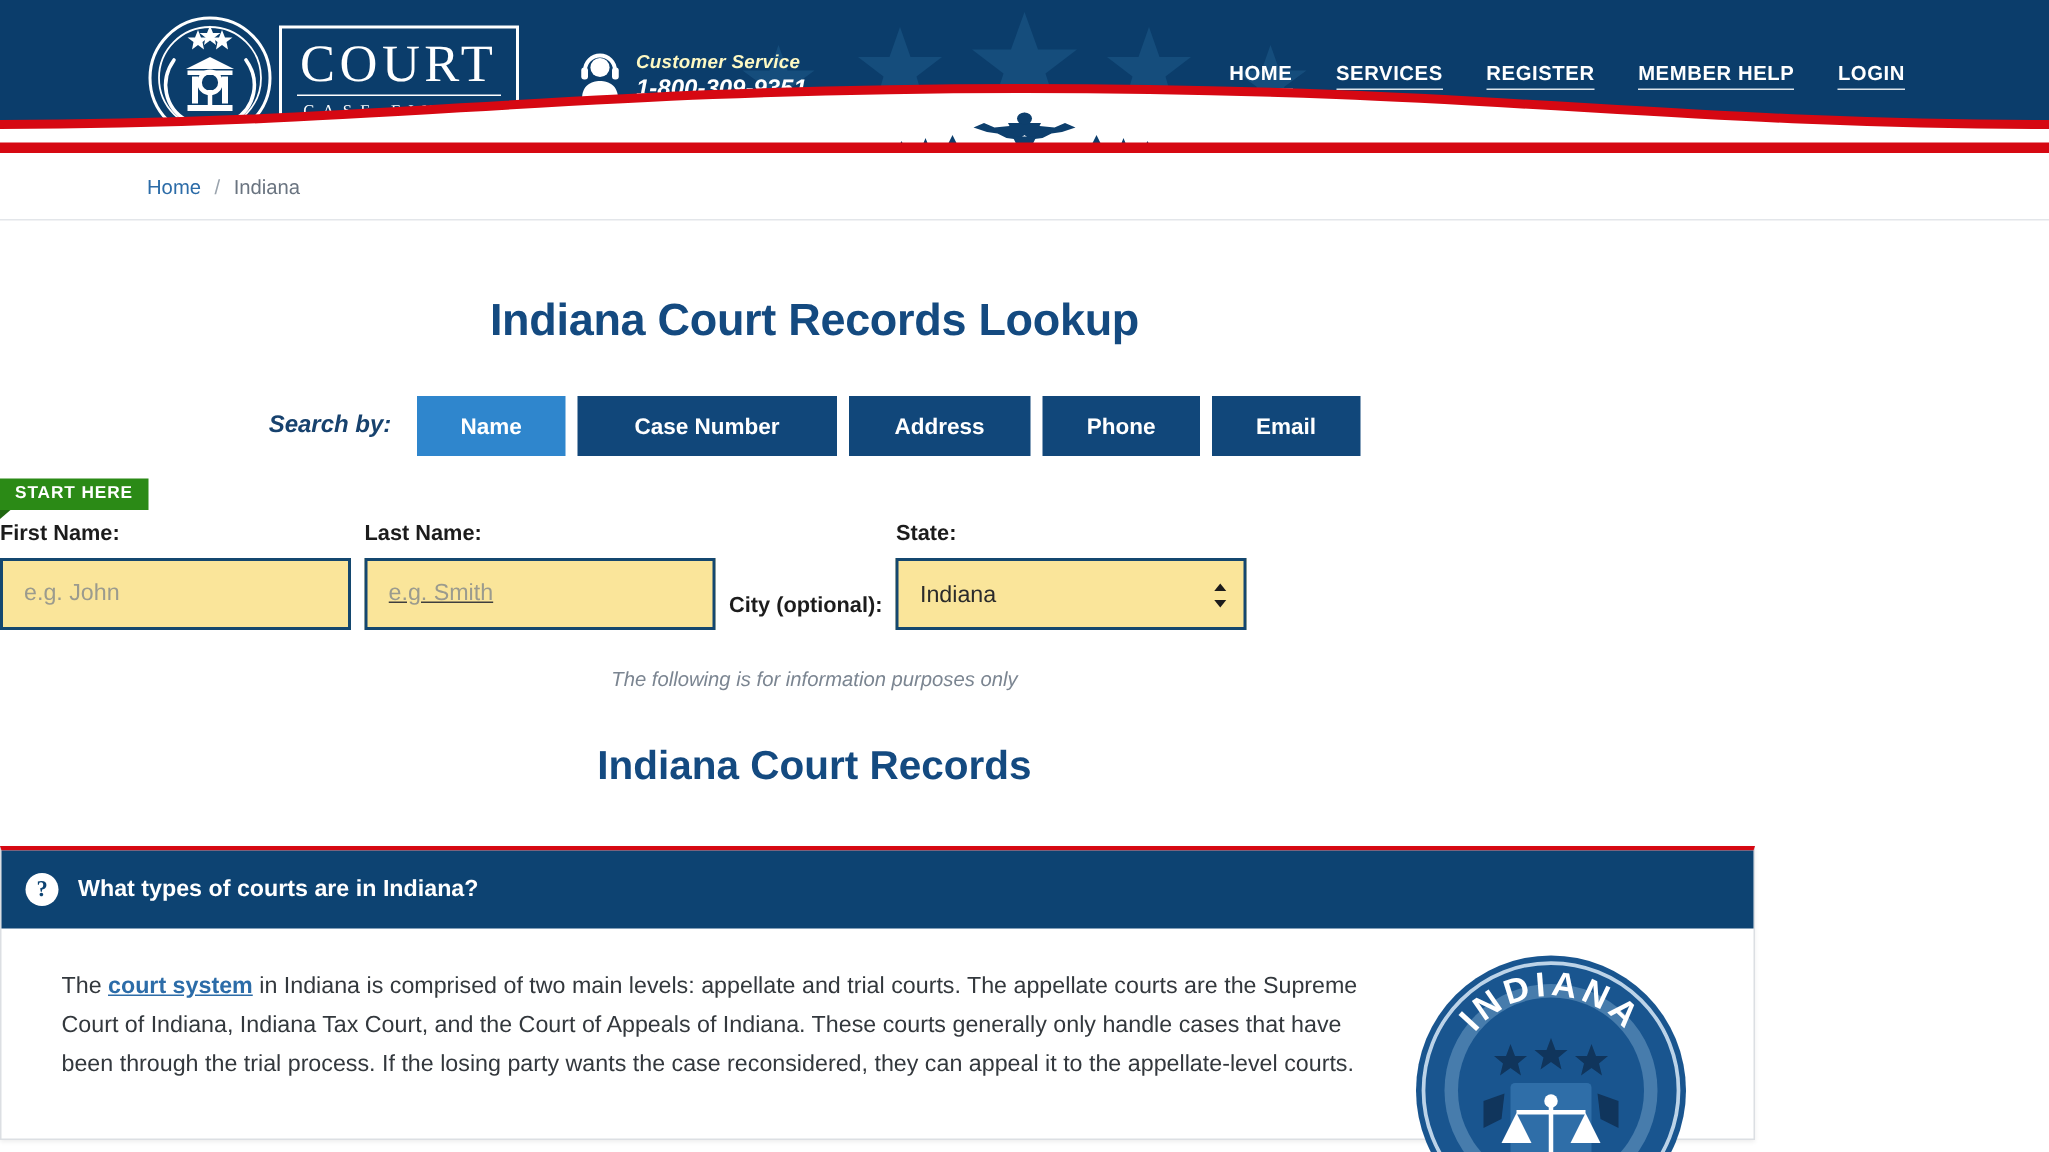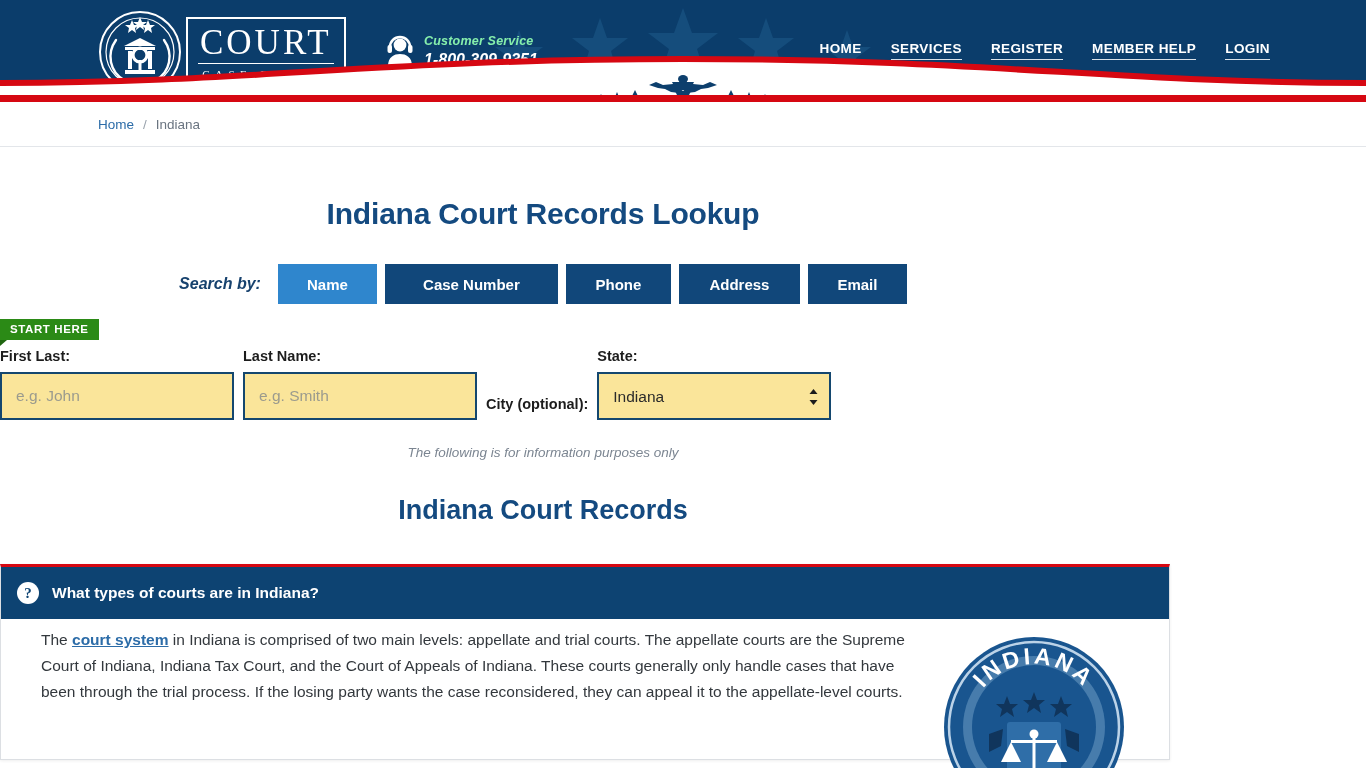--- a/index.html
+++ b/index.html
@@ -67,21 +67,21 @@
     padding-left: 4px;
   }
   .cs-block {
     position: absolute;
     left: 386px; top: 34px;
     display: flex; align-items: center;
   }
   .cs-icon { width: 28px; height: 32px; margin-right: 10px; }
   .cs-label {
     font-size: 12.5px; font-style: italic; font-weight: bold;
-    color: #86efac; letter-spacing: .2px; display:block;
+    color: #fef9c3; letter-spacing: .2px; display:block;
     line-height: 1.25;
   }
   .cs-phone {
     font-size: 16px; font-style: italic; font-weight: bold;
     color: #ffffff; display:block; line-height: 1.2;
   }
   .nav {
     position: absolute;
     right: 96px; top: 41px;
     display: flex; align-items: baseline; gap: 29px;
@@ -205,21 +205,21 @@
     padding: 0 14px;
     color: #3e3e3e;
     font-family: "Liberation Sans", sans-serif;
     outline: none;
   }
   .field input.yellow, .field select { background: #fae59a; }
   .field input.white { background: #ffffff; }
   .field input::placeholder { color: #9b9b8e; }
   .field input.white::placeholder { color: #a9a9a9; }
   .f-first input { width: 234px; }
-  .f-last input  { width: 234px; }
+  .f-last input  { width: 234px; text-decoration: underline; }
   .f-city input  { width: 242px; }
   .f-state { position: relative; }
   .f-state select {
     width: 234px;
     -webkit-appearance: none;
     appearance: none;
     color: #2b2b2b;
   }
   .state-chev {
     position: absolute;
@@ -280,21 +280,21 @@
     display: flex; align-items: center; justify-content: center;
     font-family: "Liberation Serif", serif;
   }
   .faq-head-title {
     color: #ffffff;
     font-size: 15.5px;
     font-weight: bold;
   }
   .faq-body {
     position: relative;
-    padding: 8px 40px 20px 40px;
+    padding: 26px 40px 20px 40px;
     min-height: 140px;
   }
   .faq-body p {
     margin: 0;
     font-size: 15.5px;
     line-height: 26px;
     color: #33383d;
     max-width: 870px;
   }
   .faq-body a {
@@ -406,32 +406,32 @@
 </div>
 
 <div class="main">
 
   <h1 class="h1">Indiana Court Records Lookup</h1>
 
   <div class="searchby-row">
     <span class="searchby-label">Search by:</span>
     <button class="tab active tab-name">Name</button>
     <button class="tab tab-case">Case Number</button>
+    <button class="tab tab-addr">Address</button>
     <button class="tab tab-phone">Phone</button>
-    <button class="tab tab-addr">Address</button>
     <button class="tab tab-email">Email</button>
   </div>
 
   <div class="form-wrap">
     <div class="start-here">START HERE</div>
 
     <div class="fields">
 
       <div class="field f-first">
-        <label>First Last:</label>
+        <label>First Name:</label>
         <input class="yellow" type="text" placeholder="e.g. John" style="">
       </div>
 
       <div class="field f-last">
         <label>Last Name:</label>
         <input class="yellow" type="text" placeholder="e.g. Smith" style="">
       </div>
 
       <div class="field f-city">
         <label>City (optional):</label>

